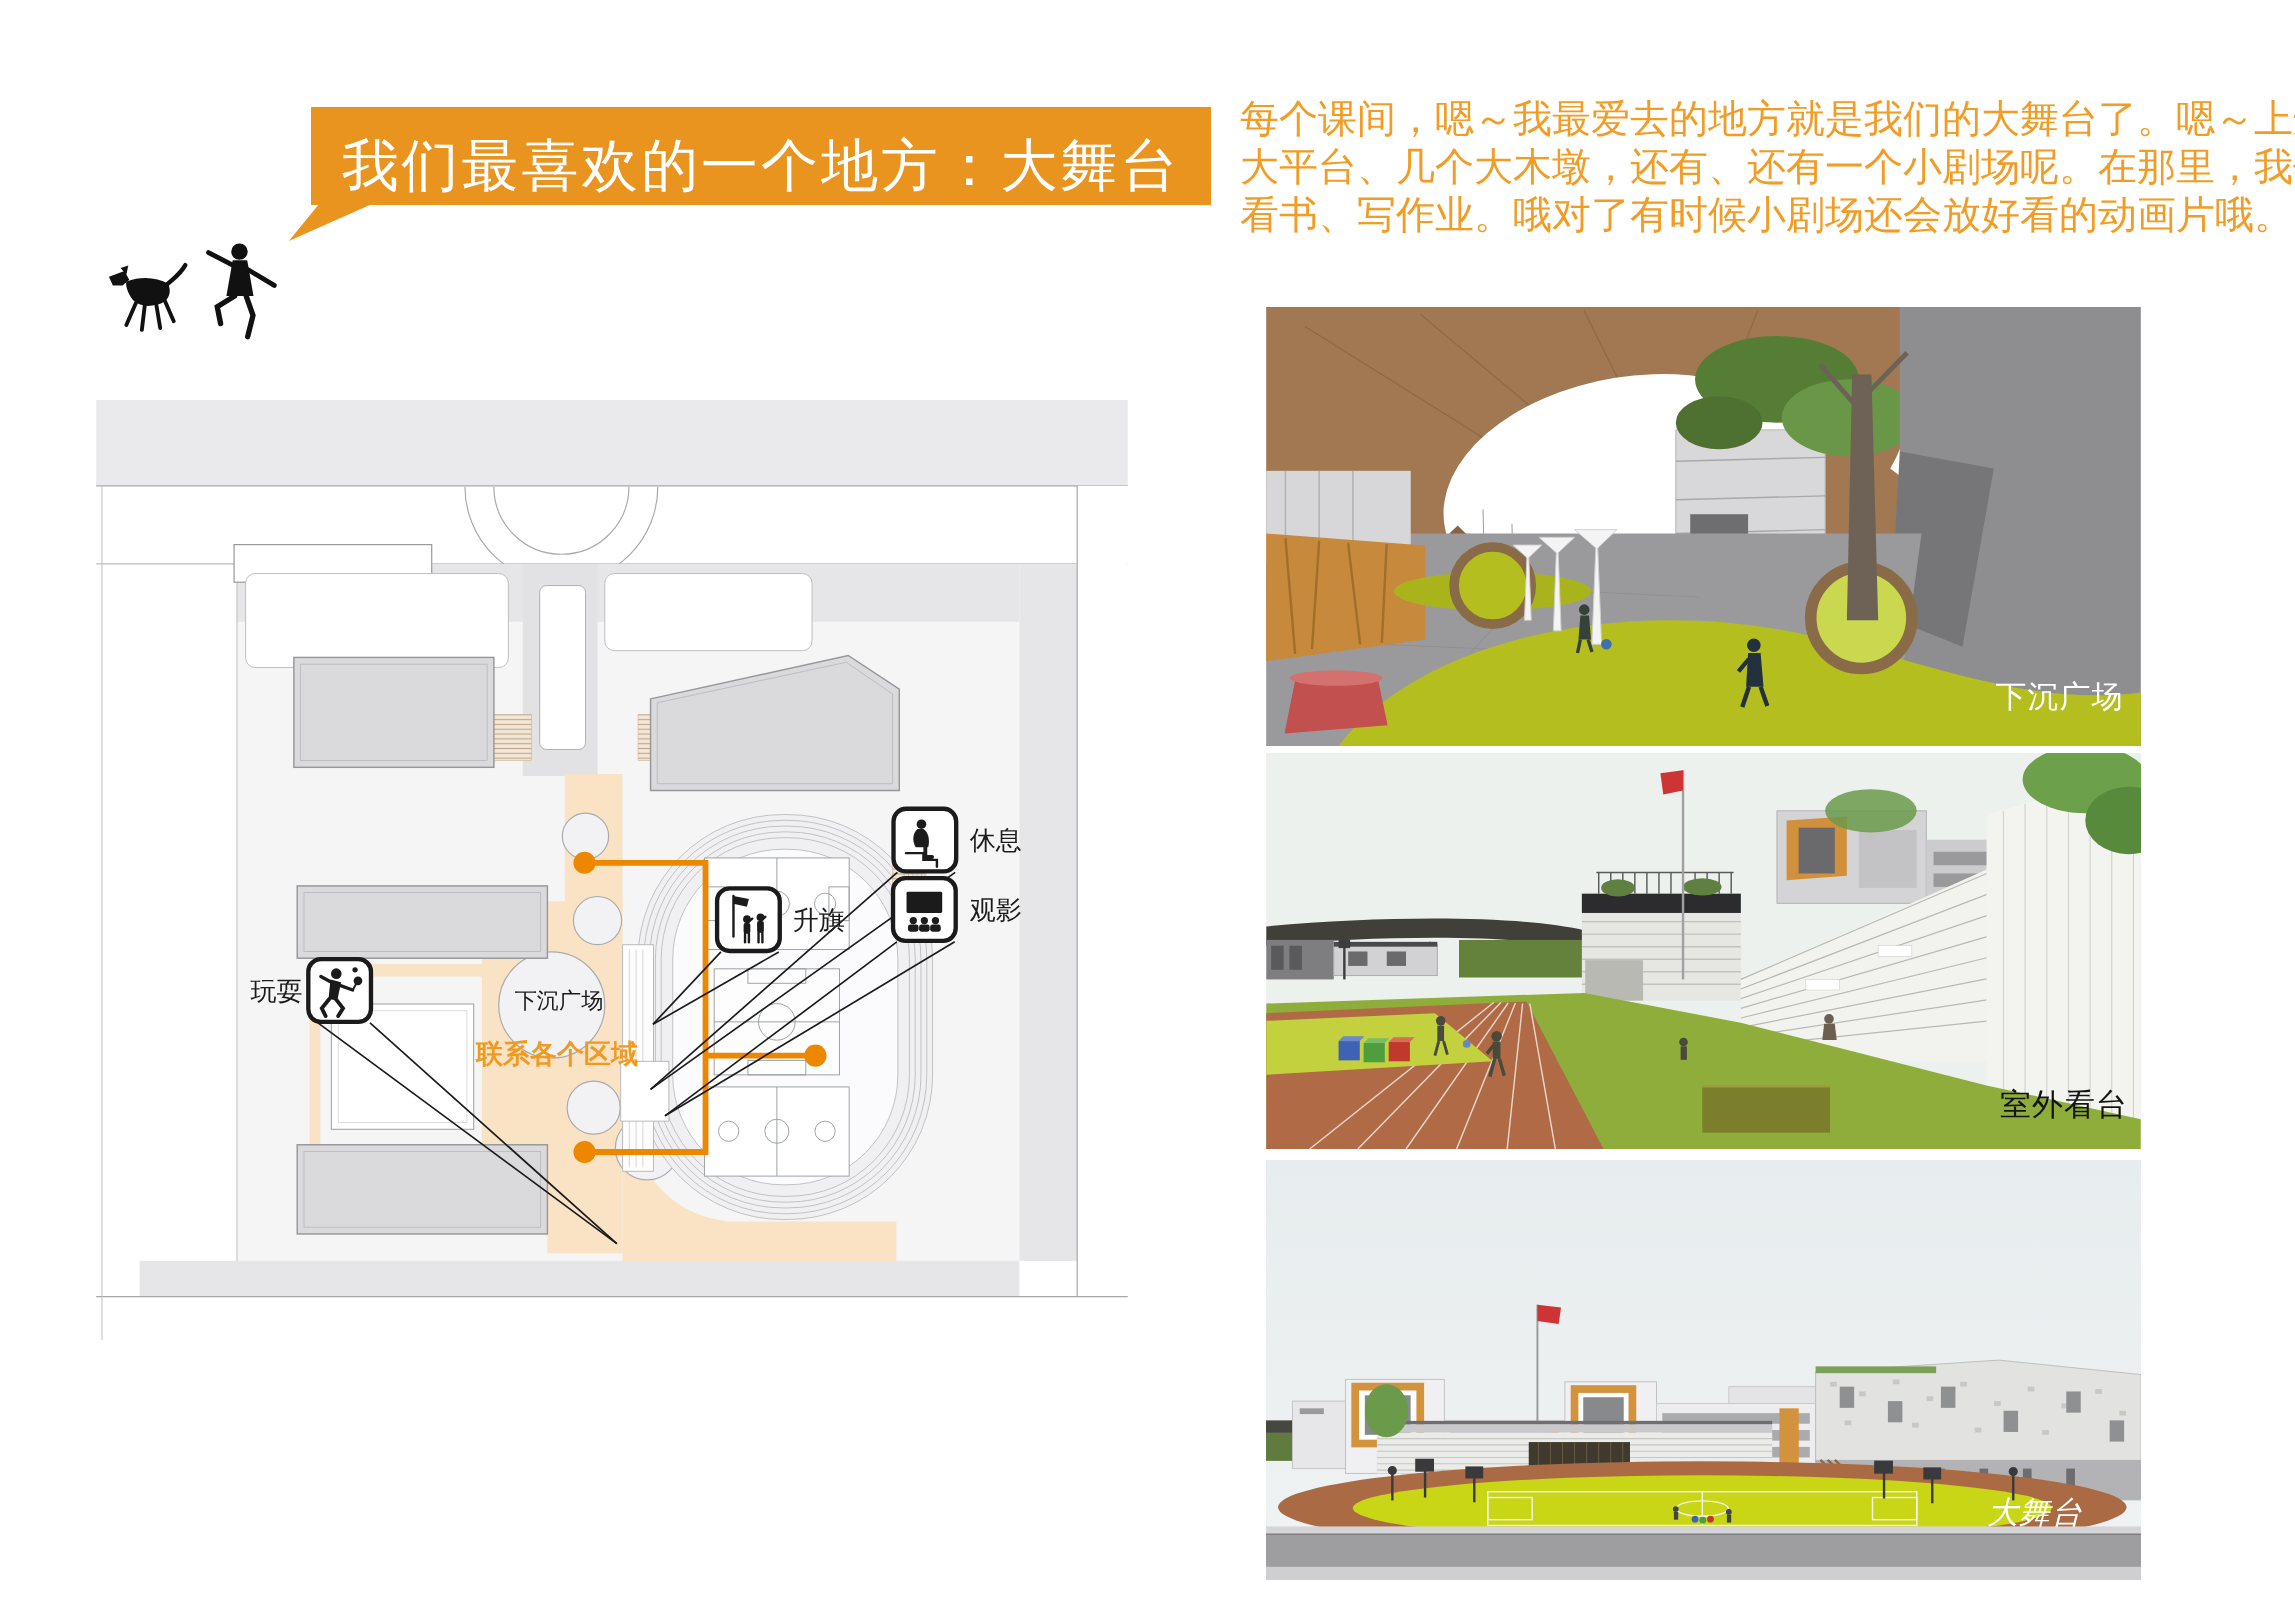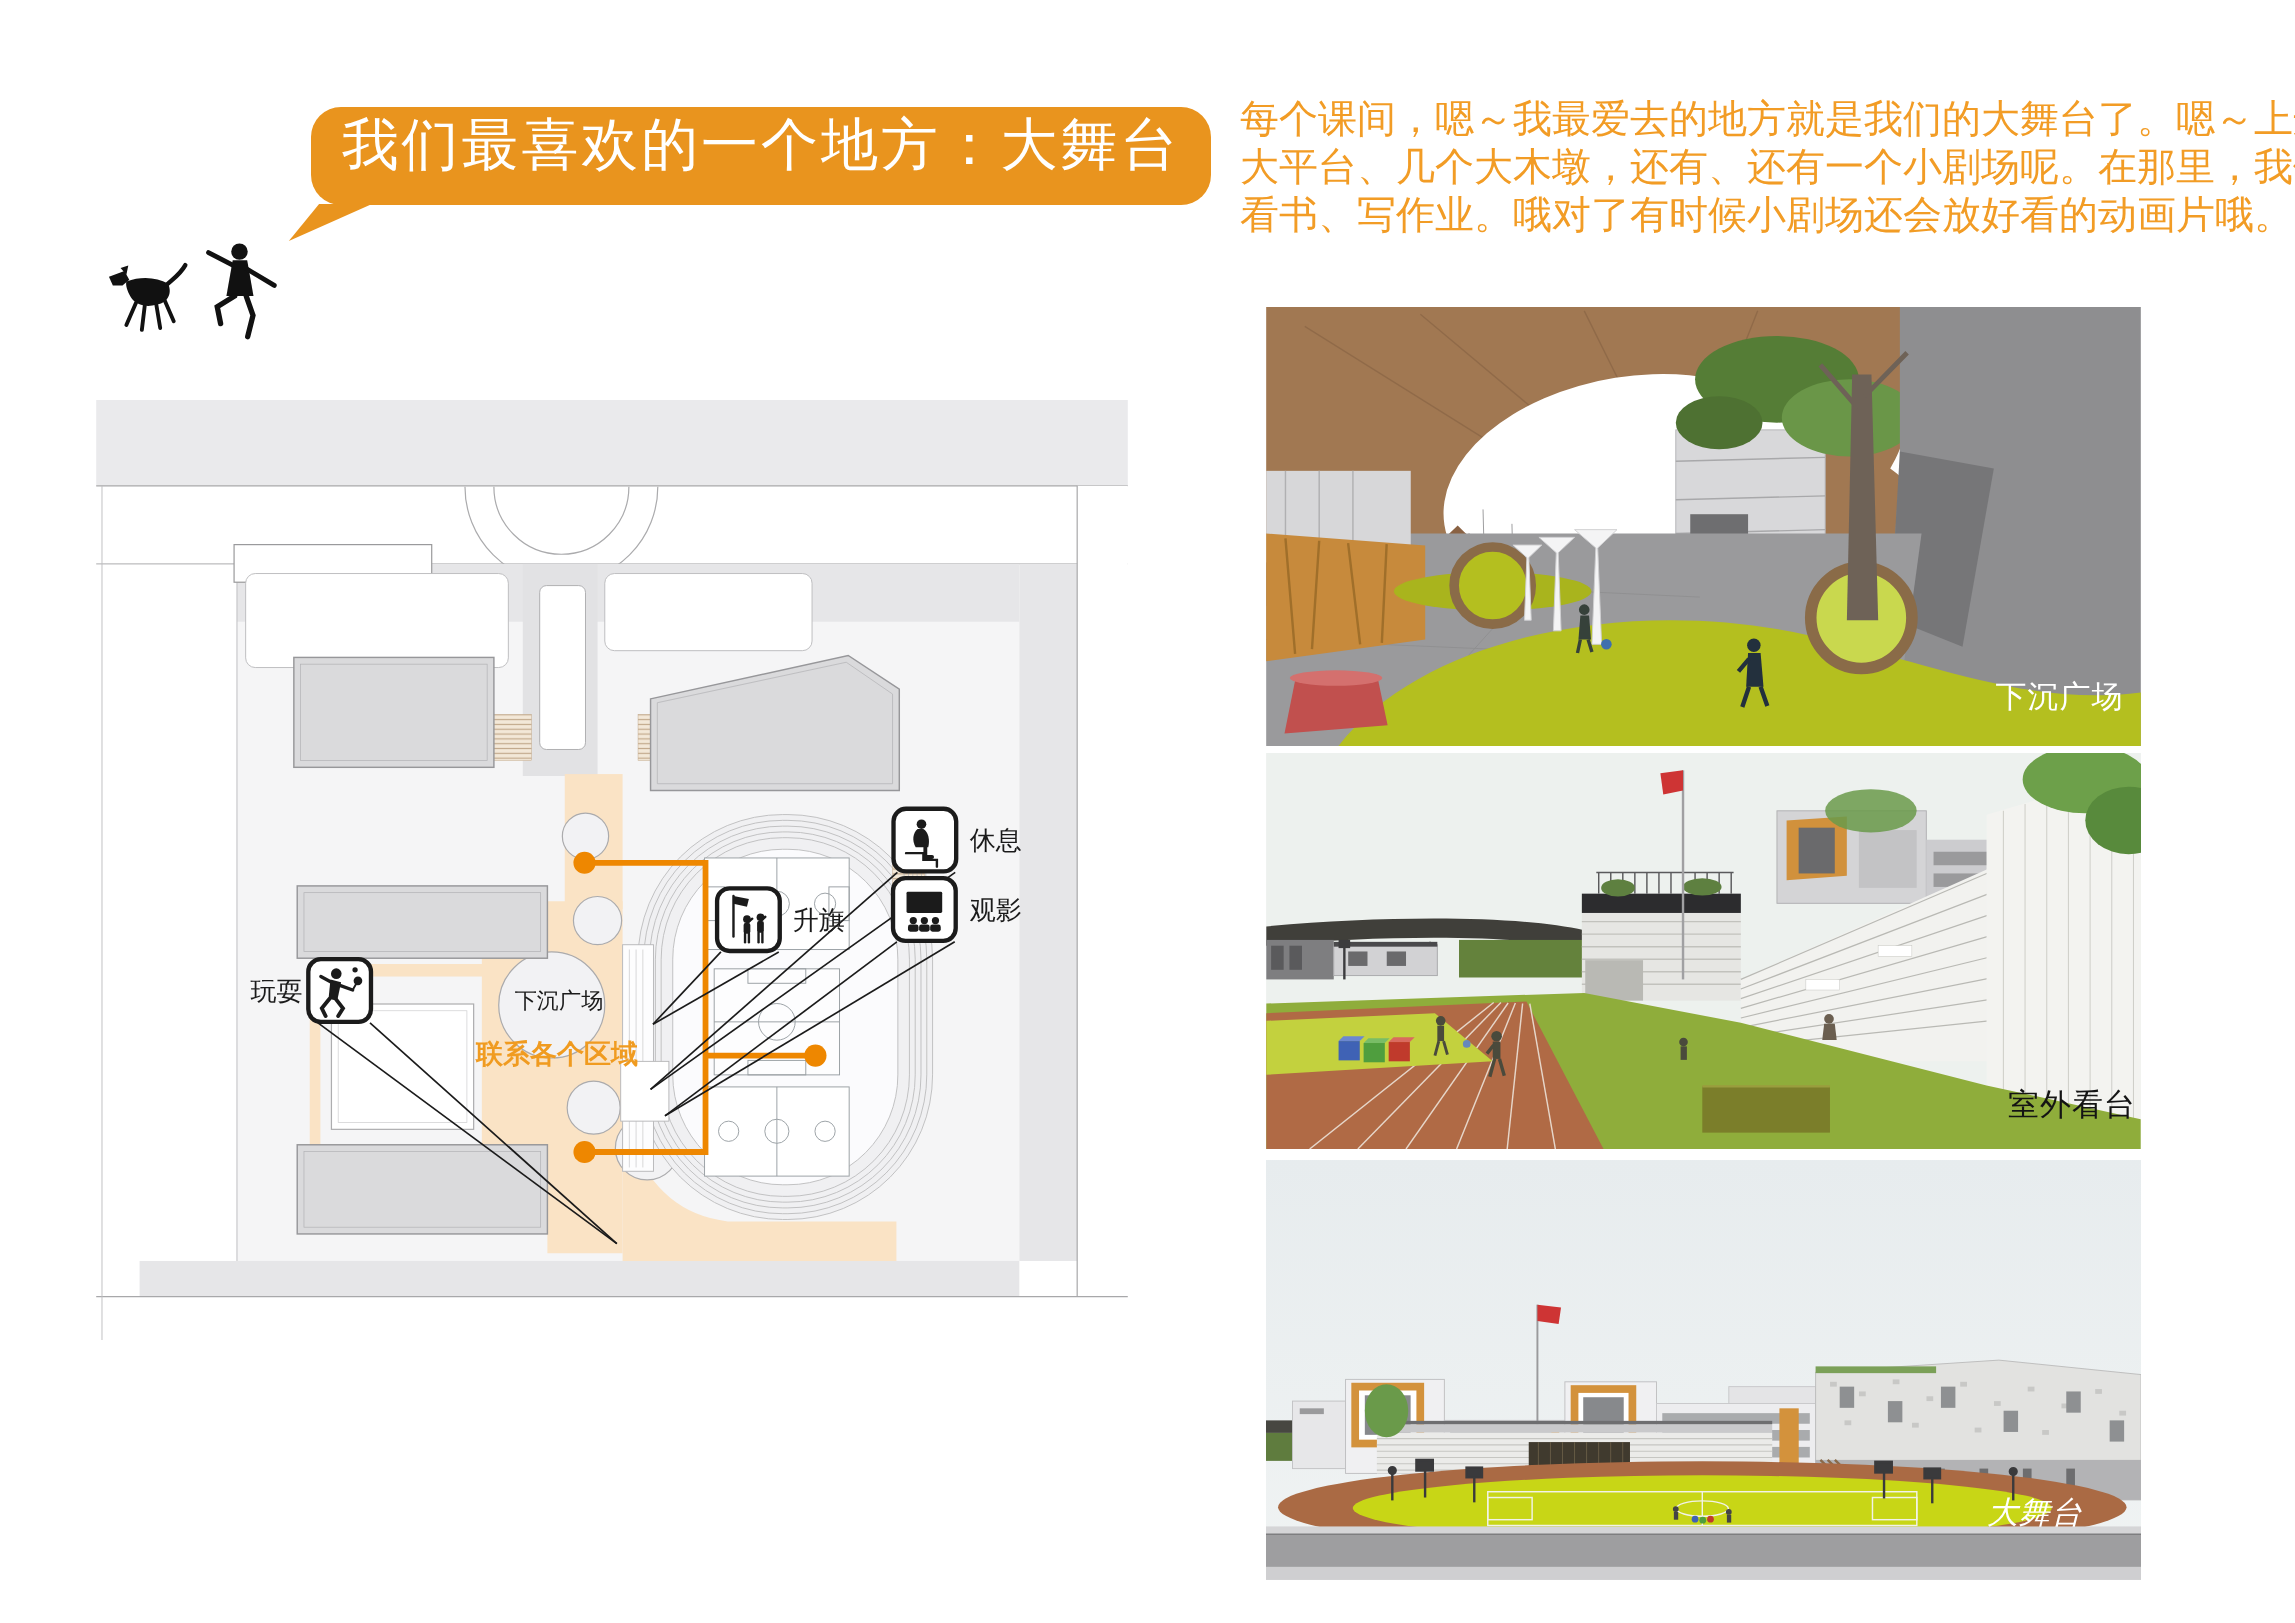--- a/index.html
+++ b/index.html
@@ -1,20 +1,20 @@
 <!DOCTYPE html>
 <html style="font-size:7.7px"><head>
 <meta charset="utf-8">
 <style>
   html,body{margin:0;padding:0;}
   body{width:2295px;height:1623px;background:#fff;position:relative;
        font-family:"Liberation Sans",sans-serif;overflow:hidden;}
   .abs{position:absolute;}
-  .banner{background:#E9941E;color:#fff;display:flex;align-items:flex-start;justify-content:center;
-          font-size:57px;letter-spacing:2.9px;font-weight:400;white-space:nowrap;border-radius:30px;}
+  .banner{background:#E9941E;color:#fff;display:flex;align-items:flex-end;justify-content:center;
+          font-size:57px;letter-spacing:2.9px;font-weight:400;white-space:nowrap;}
   .banner-tail{background:#E9941E;clip-path:polygon(37% 0,100% 0,1% 100%);}
   .intro{color:#F29C25;font-size:39px;line-height:48px;font-weight:400;white-space:nowrap;}
   .render{position:absolute;overflow:hidden;background:#f4f4f4;}
   .render svg{display:block;}
   .rlabel{position:absolute;font-size:31px;letter-spacing:1px;}
   .rlabel.light{color:#ffffff;}
   .rlabel.dark{color:#141414;}
   svg text{font-family:"Liberation Sans",sans-serif;}
   .mapLabel{font-size:54px;fill:#1b1b1b;}
   .mapLabelSmall{font-size:46px;fill:#1b1b1b;}
@@ -439,21 +439,21 @@
       <path d="M474,635 L464,672 M484,635 L494,670 M472,606 L458,624" stroke="#4a4a3c" stroke-width="7"></path>
       <circle cx="866" cy="600" r="9"></circle>
         <rect x="860" y="609" width="13" height="28"></rect>
     </g>
     <g fill="#6b5f50">
       <circle cx="1168" cy="552" r="10"></circle>
         <path d="M1158,562 L1180,562 L1184,596 L1154,596 Z"></path>
     </g>
     <circle cx="416" cy="604" r="8" fill="#6688bb"></circle>
   </svg>
-  <div class="rlabel dark" style="right:5px;bottom:23px;">室外看台</div>
+  <div class="rlabel dark" style="right:13px;bottom:23px;">室外看台</div>
 </div>
 
 <div class="render" style="left:1266px;top:1160px;width:875px;height:420px;">
   <svg width="875" height="420" viewBox="0 0 1815 871">
     <defs>
       <linearGradient id="sky3" x1="0" y1="0" x2="0" y2="1">
         <stop offset="0" stop-color="#e7ecee"></stop>
           <stop offset="1" stop-color="#f0f3f3"></stop>
       </linearGradient>
     </defs>

